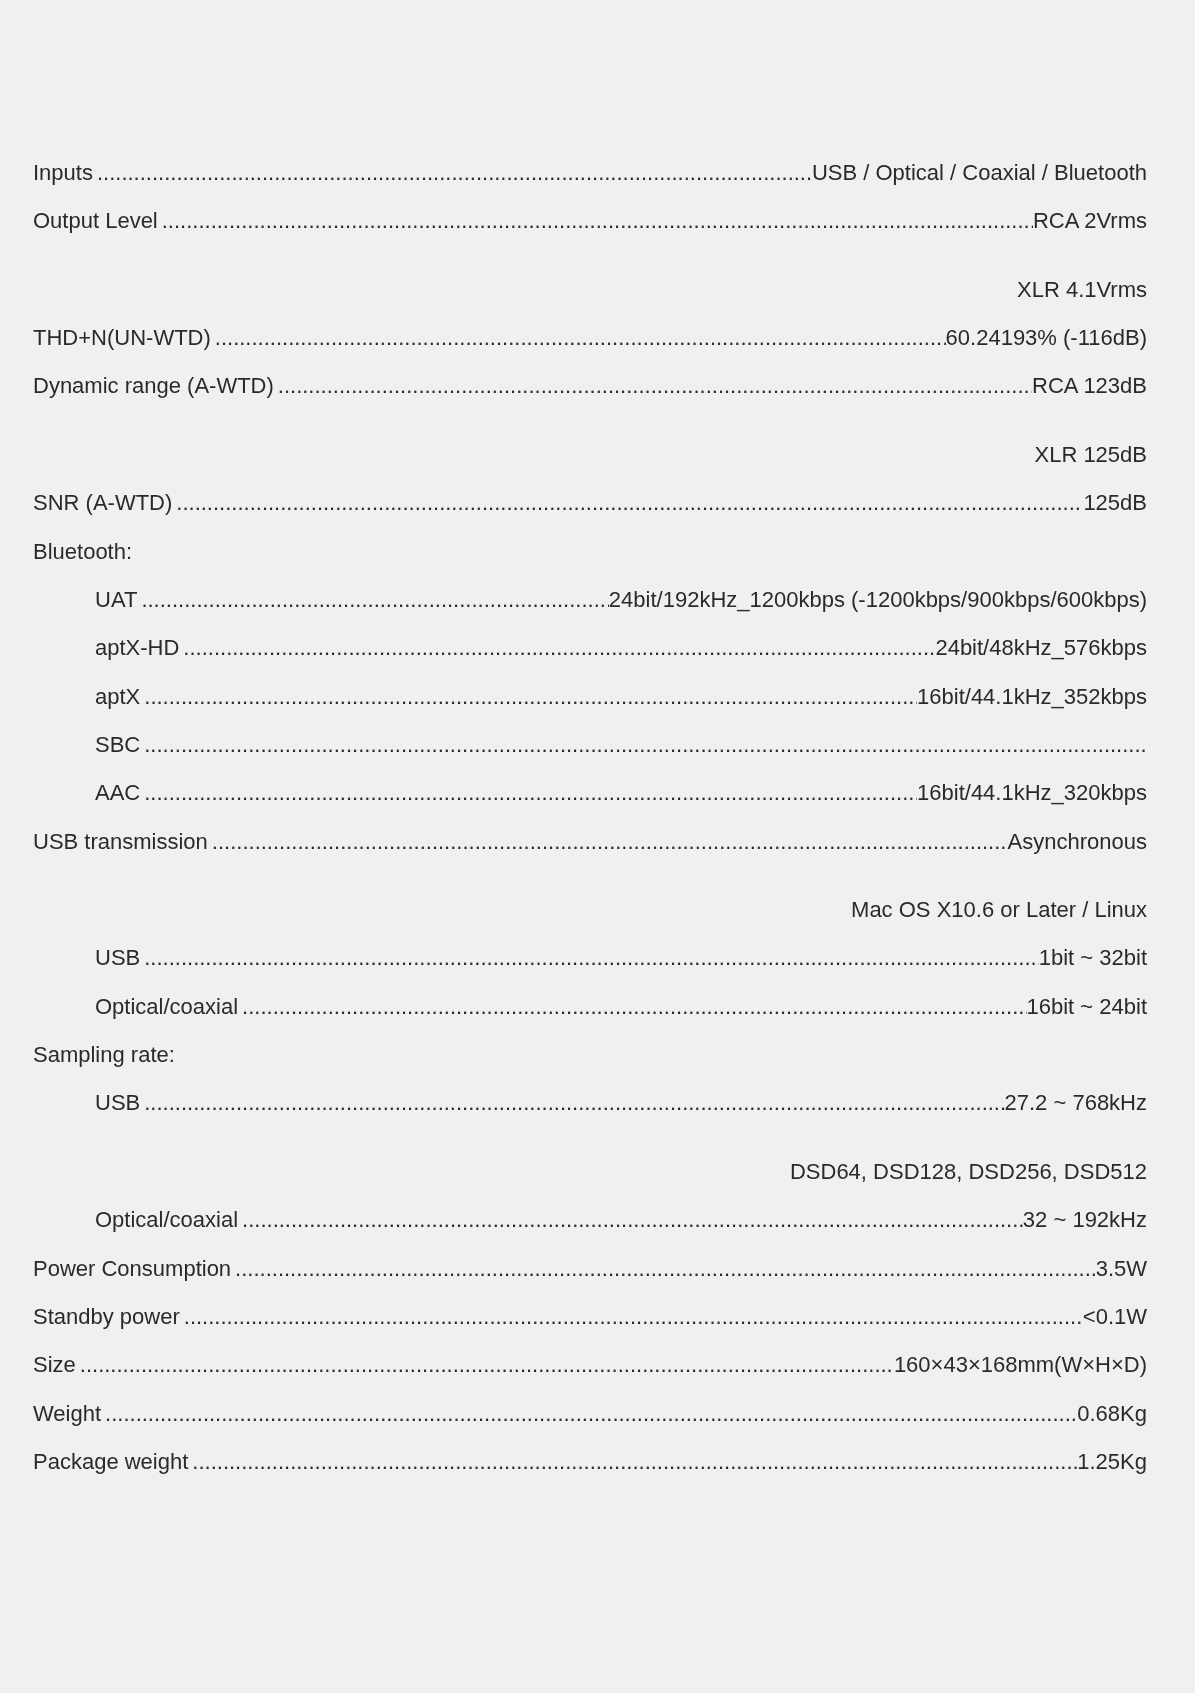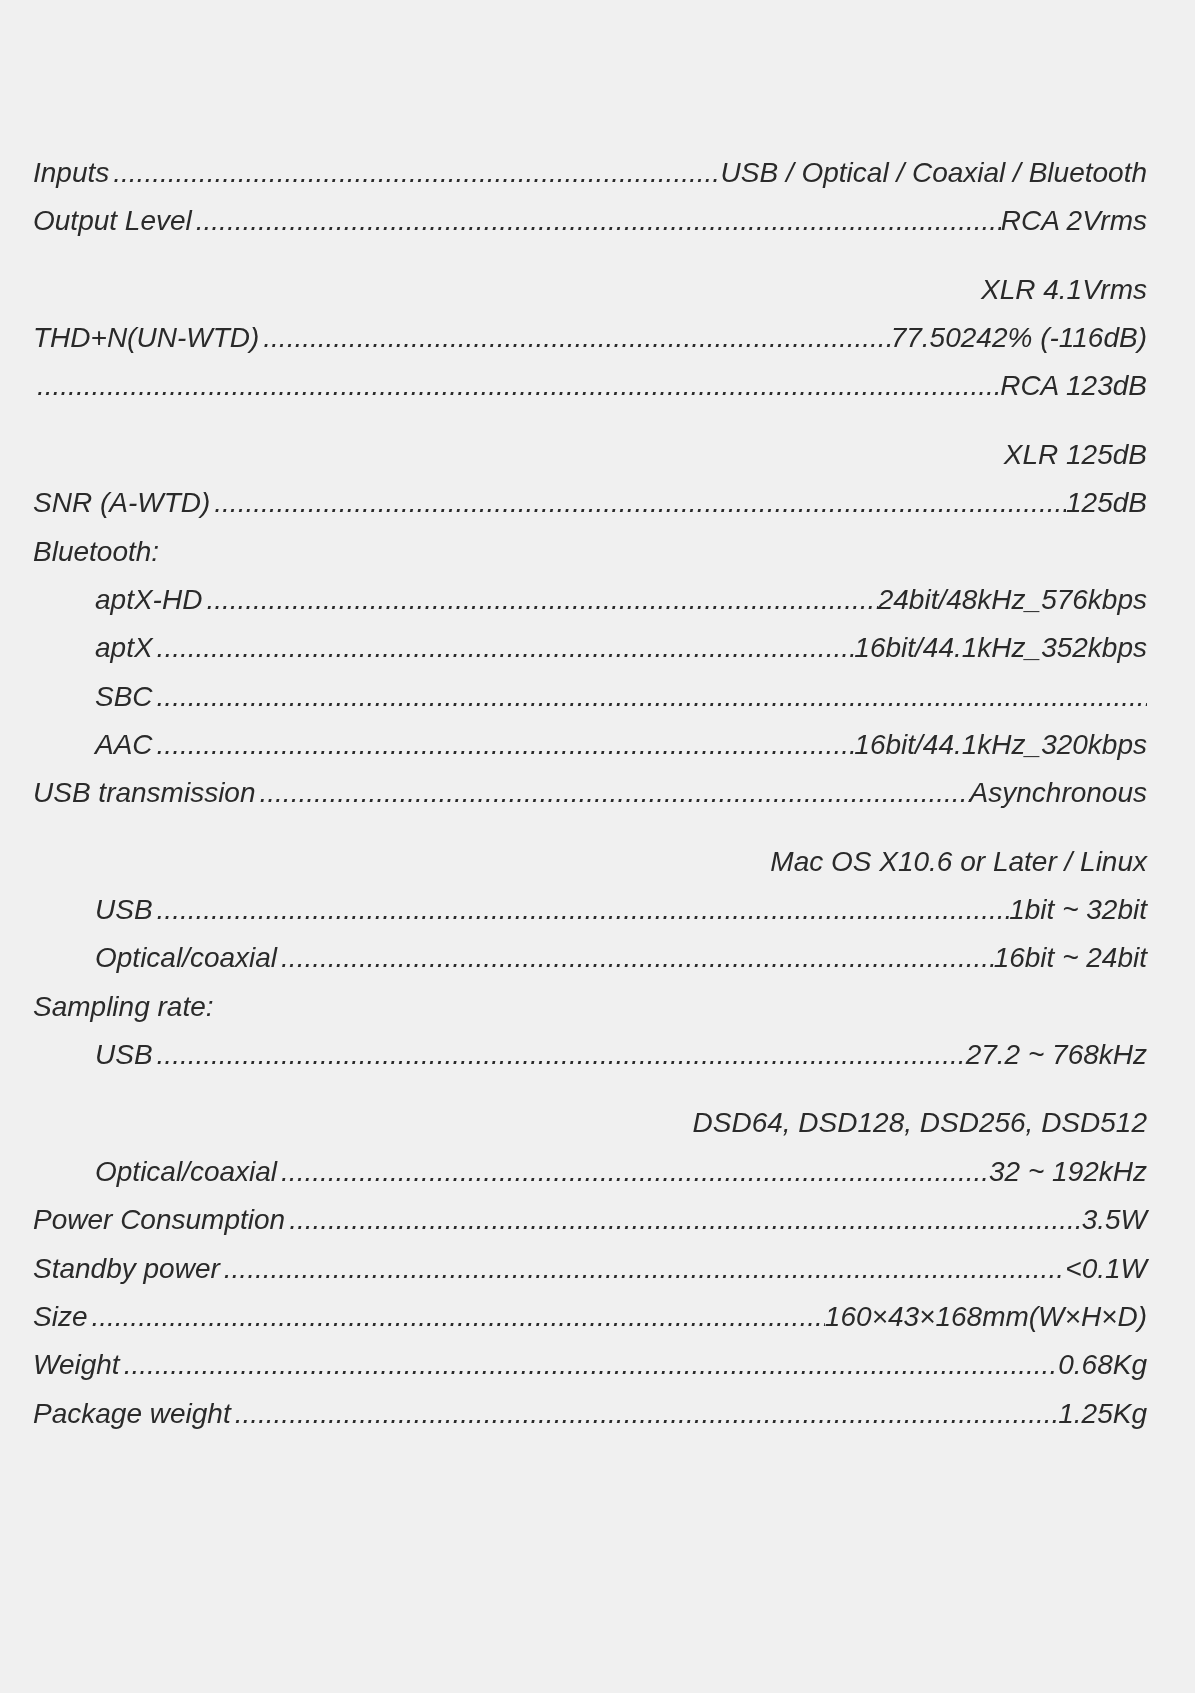--- a/index.html
+++ b/index.html
@@ -19,23 +19,22 @@
     position: absolute;
     left: 33px;
     top: 0;
     width: 1114px;
     padding-top: 149px;
   }
   .row {
     display: flex;
     align-items: center;
     line-height: 48.36px;
-    font-size: 28px;
+    font-size: 22px;
     white-space: nowrap;
-    font-style: italic;
   }
   .row.indent {
     padding-left: 62px;
   }
   .label {
     flex: 0 0 auto;
   }
   .leader {
     flex: 1 1 auto;
     overflow: hidden;
@@ -70,44 +69,50 @@
   </div>
 
   <div class="row continuation">
 
     <span class="value">XLR 4.1Vrms</span>
   </div>
 
   <div class="row dotted">
     <span class="label">THD+N(UN-WTD)</span>
     <span class="leader"></span>
-    <span class="value">77.50242% (-116dB)</span>
-  </div>
-
-  <div class="row dotted">
+    <span class="value">60.24193% (-116dB)</span>
+  </div>
+
+  <div class="row dotted">
+    <span class="label">Dynamic range (A-WTD)</span>
     <span class="leader"></span>
     <span class="value">RCA 123dB</span>
   </div>
 
   <div class="row continuation">
 
     <span class="value">XLR 125dB</span>
   </div>
 
   <div class="row dotted">
     <span class="label">SNR (A-WTD)</span>
     <span class="leader"></span>
     <span class="value">125dB</span>
   </div>
 
   <div class="row header">
     <span class="label">Bluetooth:</span>
 
   </div>
 
+  <div class="row dotted indent">
+    <span class="label">UAT</span>
+    <span class="leader"></span>
+    <span class="value">24bit/192kHz_1200kbps (-1200kbps/900kbps/600kbps)</span>
+  </div>
 
 
   <div class="row dotted indent">
     <span class="label">aptX-HD</span>
     <span class="leader"></span>
     <span class="value">24bit/48kHz_576kbps</span>
   </div>
 
   <div class="row dotted indent">
     <span class="label">aptX</span>

